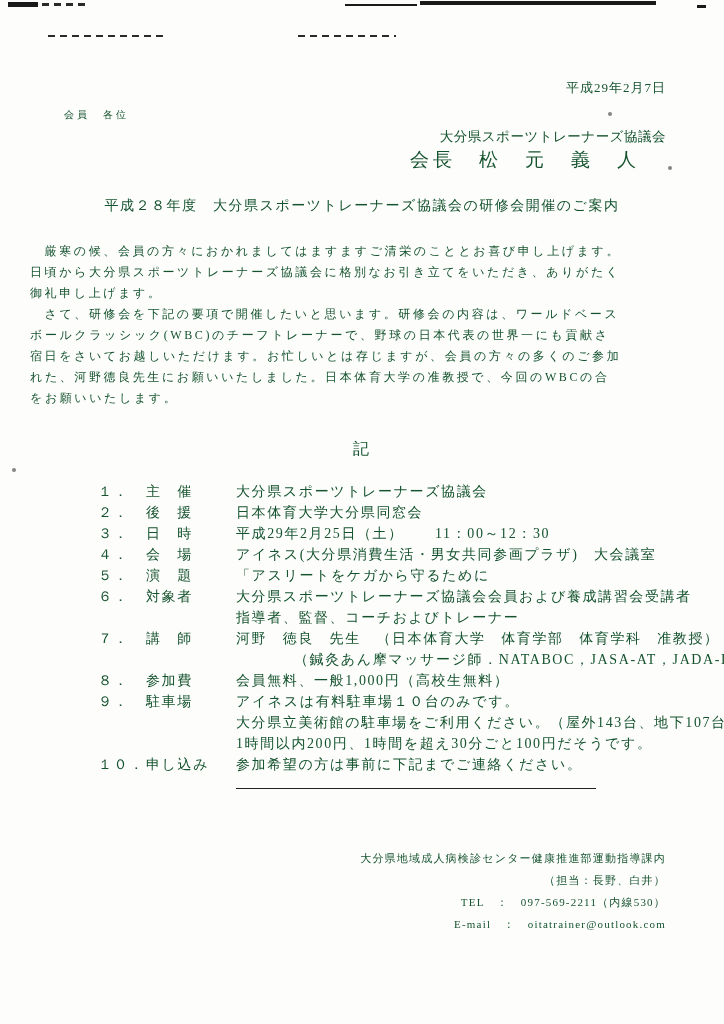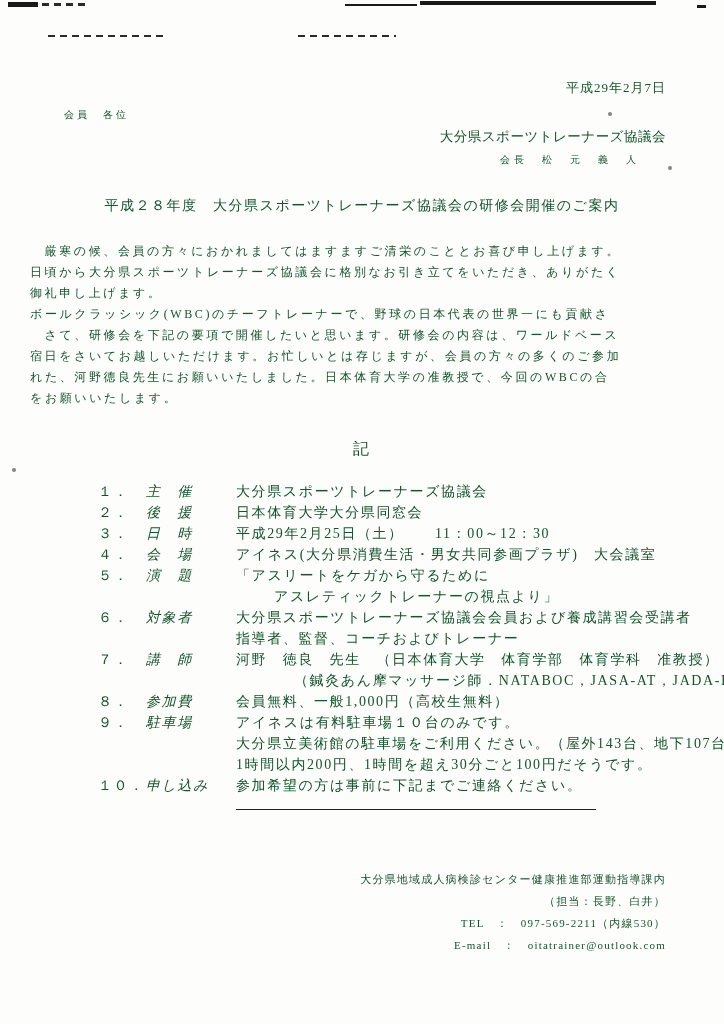--- a/index.html
+++ b/index.html
@@ -17,33 +17,33 @@
   .art { position:absolute; background:#1a1a1a; }
   .art-dashes {
     position:absolute; height:3px;
     background:repeating-linear-gradient(90deg,#2a2a2a 0 7px,transparent 7px 12px);
   }
   .art-dot { position:absolute; width:4px; height:4px; background:#444; border-radius:50%; opacity:.65; }
   
   .date-line { margin:80px 58px 0 0; text-align:right; font-size:13px; letter-spacing:1px; line-height:16px; }
   .addressee { margin:10px 0 0 64px; font-size:10px; letter-spacing:3px; line-height:18px; }
   .sender-org { margin:4px 58px 0 0; text-align:right; font-size:13.5px; letter-spacing:0.5px; line-height:18px; }
-  .sender-name { margin:5px 84px 0 0; text-align:right; font-size:10px; letter-spacing:4px; line-height:18px;padding-left:27px; }
+  .sender-name { margin:5px 84px 0 0; text-align:right; font-size:19px; letter-spacing:4px; line-height:18px;padding-left:27px; }
   
   .doc-title { margin:24px 0 0 0; text-align:center; font-size:14px; letter-spacing:1.5px; line-height:26px; }
   
   .paras { margin:22px 0 0 30px; }
   .para-line { font-size:12px; letter-spacing:2.6px; line-height:21px; white-space:pre; }
   
   .rec { margin:28px 0 0 0; text-align:center; font-size:16px; letter-spacing:2px; line-height:24px; }
   
   .list { margin:20px 0 0 98px; }
   .row { display:flex; font-size:14px; letter-spacing:1.6px; line-height:21px; white-space:pre; }
   .num { width:48px; flex:none; }
-  .lbl { width:90px; flex:none;font-style:italic; }
+  .lbl { width:90px; flex:none; }
   .val { flex:none; }
   .ind0 { margin-left:138px; }
   .ind38 { margin-left:176px; }
   .ind48 { margin-left:186px; }
   .ind58 { margin-left:196px; }
   .u { border-bottom:1.6px solid #222; padding-bottom:13px; padding-right:14px; }
   
   .contact { margin:58px 58px 0 0; text-align:right; font-size:11px; letter-spacing:1.2px; line-height:22px; }
 </style>
 </head>
@@ -66,22 +66,22 @@
   <div class="addressee">会員　各位</div>
   <div class="sender-org">大分県スポーツトレーナーズ協議会</div>
   <div class="sender-name">会長　松　元　義　人</div>
 
   <div class="doc-title">平成２８年度　大分県スポーツトレーナーズ協議会の研修会開催のご案内</div>
 
   <div class="paras">
     <div class="para-line">　厳寒の候、会員の方々におかれましてはますますご清栄のこととお喜び申し上げます。</div>
     <div class="para-line">日頃から大分県スポーツトレーナーズ協議会に格別なお引き立てをいただき、ありがたく</div>
     <div class="para-line">御礼申し上げます。</div>
+    <div class="para-line">　さて、研修会を下記の要項で開催したいと思います。研修会の内容は、ワールドベース</div>
     <div class="para-line">ボールクラッシック(WBC)のチーフトレーナーで、野球の日本代表の世界一にも貢献さ</div>
-    <div class="para-line">　さて、研修会を下記の要項で開催したいと思います。研修会の内容は、ワールドベース</div>
     <div class="para-line">宿日をさいてお越しいただけます。お忙しいとは存じますが、会員の方々の多くのご参加</div>
     <div class="para-line">れた、河野徳良先生にお願いいたしました。日本体育大学の准教授で、今回のWBCの合</div>
     <div class="para-line">をお願いいたします。</div>
   </div>
 
   <div class="rec">記</div>
 
   <div class="list">
     <div class="row">
       <span class="num">１．</span>
@@ -100,23 +100,20 @@
     </div>
     <div class="row">
       <span class="num">４．</span>
       <span class="lbl">会　場</span>
       <span class="val">アイネス(大分県消費生活・男女共同参画プラザ)　大会議室</span>
     </div>
     <div class="row">
       <span class="num">５．</span>
       <span class="lbl">演　題</span>
       <span class="val">「アスリートをケガから守るために</span>
-    </div>
-    <div class="row">
-      <span class="val ind38">アスレティックトレーナーの視点より」</span>
     </div>
     <div class="row">
       <span class="num">６．</span>
       <span class="lbl">対象者</span>
       <span class="val">大分県スポーツトレーナーズ協議会会員および養成講習会受講者</span>
     </div>
     <div class="row">
       <span class="val ind0">指導者、監督、コーチおよびトレーナー</span>
     </div>
     <div class="row">

